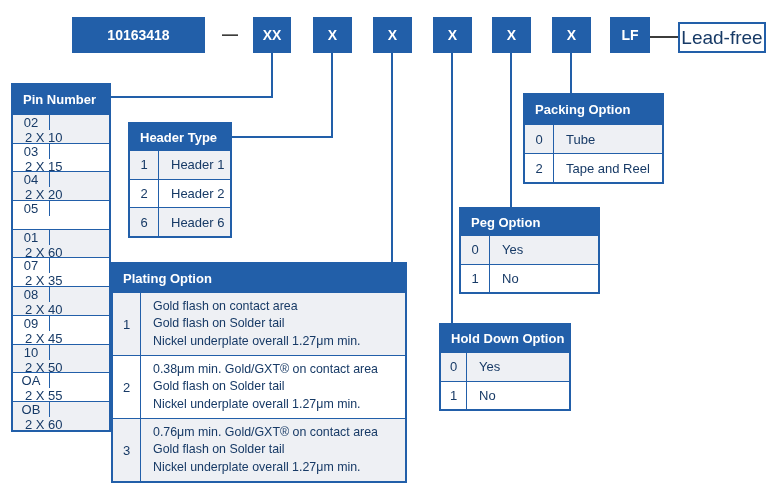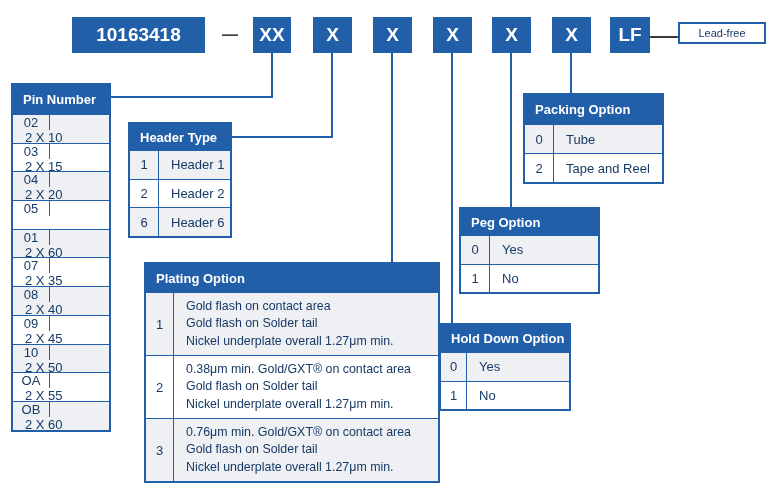--- a/index.html
+++ b/index.html
@@ -4,31 +4,31 @@
 <style>
   html,body{margin:0;padding:0;background:#ffffff;}
   .canvas{
     position:relative;width:770px;height:497px;background:#ffffff;
     font-family:"Liberation Sans", sans-serif;overflow:hidden;
     --blue:#225FA9; --navy:#173A66; --gray:#EEF0F4; --dark:#3C3C3B;
   }
   
   .code-box{
     position:absolute;top:17px;height:36px;background:var(--blue);
-    color:#fff;font-weight:700;font-size:19px;
+    color:#fff;font-weight:700;font-size:14px;
     display:flex;align-items:center;justify-content:center;box-sizing:border-box;
   }
   .dash{
     position:absolute;top:17px;height:36px;color:var(--dark);
     font-weight:700;font-size:16px;display:flex;align-items:center;justify-content:center;
   }
   .leadfree{
-    position:absolute;left:678px;top:22px;width:88px;height:22px;
+    position:absolute;left:678px;top:22px;width:88px;height:31px;
     background:#fff;border:2px solid var(--blue);box-sizing:border-box;
-    color:var(--navy);font-size:11px;display:flex;align-items:center;justify-content:center;
+    color:var(--navy);font-size:19px;display:flex;align-items:center;justify-content:center;
   }
   
   .vline{position:absolute;width:2px;background:var(--blue);}
   .hline{position:absolute;height:2px;background:var(--blue);}
   .darkline{position:absolute;height:2px;background:var(--dark);}
   
   .tbl{position:absolute;border:2px solid var(--blue);background:#fff;box-sizing:border-box;}
   .tbl-head{
     background:var(--blue);color:#fff;font-weight:600;font-size:13px;
     display:flex;align-items:center;padding-left:10px;box-sizing:border-box;
@@ -43,21 +43,21 @@
   .c2{flex:1;display:flex;align-items:center;padding-left:12px;color:var(--navy);font-size:13px;box-sizing:border-box;}
   
   .pin{left:11px;top:83px;width:100px;}
   .pin .tbl-head{height:29px;}
   .pin .row{height:28.7px;flex-direction:column;}
   .pin .c1{width:37px;}
   .ht{left:128px;top:122px;width:104px;}
   .ht .tbl-head{height:26px;}
   .ht .row{height:28.7px;}
   .ht .c1{width:29px;}
-  .plating{left:144px;top:262px;width:296px;}
+  .plating{left:111px;top:262px;width:296px;}
   .plating .tbl-head{height:28px;}
   .plating .row{height:63px;}
   .plating .c1{width:28px;}
   .plating .c2{flex-direction:column;align-items:flex-start;justify-content:center;font-size:12.4px;line-height:1.4;}
   .hold{left:439px;top:323px;width:132px;}
   .hold .tbl-head{height:27px;}
   .hold .row{height:28.7px;}
   .hold .c1{width:26px;}
   .peg{left:459px;top:207px;width:141px;}
   .peg .tbl-head{height:26px;}

